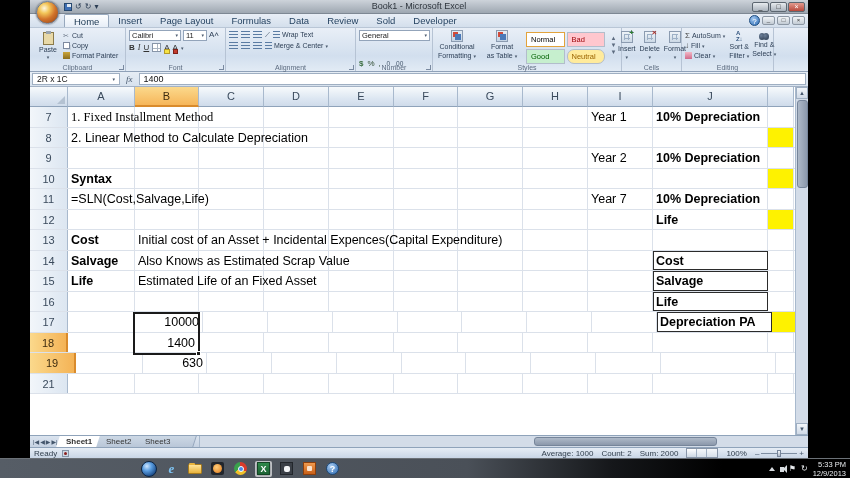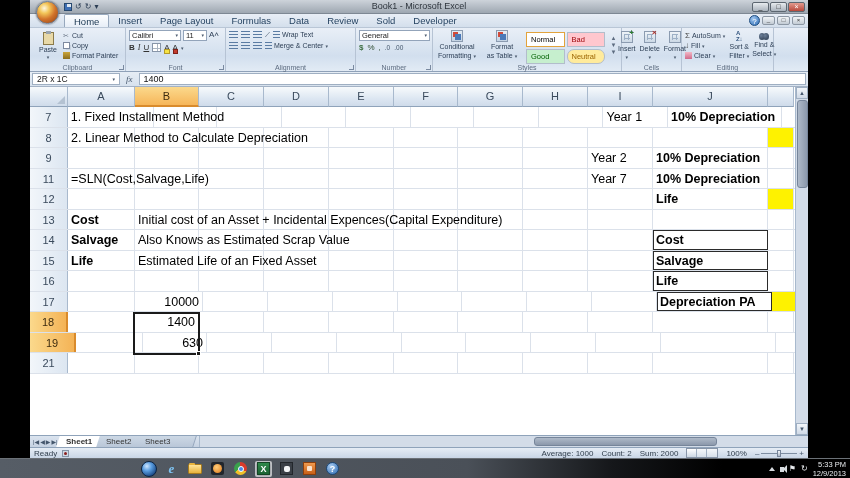--- a/index.html
+++ b/index.html
@@ -76,21 +76,21 @@
   .colA.fill:after { background:#f6e344; border:1px solid #b49a28; }
   .colA.font:after { background:#c33b2d; border:1px solid #7e2018; }
 
   
   .g-align { width:130px; display:flex; flex-direction:column; gap:2px; }
   .alrow { display:flex; gap:3px; align-items:center; }
   .lines { width:9px; height:8px; background:repeating-linear-gradient(#5b7ca3 0 1px, transparent 1px 3px); }
   .lines.short { width:7px; }
 
   
-  .g-number { width:77px; display:flex; flex-direction:column; gap:2px; }
+  .g-number { width:77px; display:flex; flex-direction:column; gap:18px; }
   .numrow { display:flex; gap:4px; align-items:center; font-size:8px; color:#2c4a2e; }
   .numrow .cur { color:#3c6e41; font-weight:bold; }
   .numrow .dec { font-size:6.5px; color:#44566c; }
 
   
   .g-styles { width:189px; display:flex; gap:3px; }
   .stystack { width:42px; display:flex; flex-direction:column; align-items:center; justify-content:center; }
   .cfic { width:12px; height:12px; background:linear-gradient(#e4ecf4,#c5d4e4); border:1px solid #8b9bb0; position:relative; }
   .cfic:before { content:""; position:absolute; left:1px; top:1px; width:5px; height:5px; background:#d04a3a; }
   .cfic:after { content:""; position:absolute; right:1px; bottom:1px; width:6px; height:6px; background:#4a79b8; }
@@ -460,21 +460,21 @@
           <div class="hdrcell" style="width: 64px;">F</div>
           <div class="hdrcell" style="width: 65px;">G</div>
           <div class="hdrcell" style="width: 65px;">H</div>
           <div class="hdrcell" style="width: 65px;">I</div>
           <div class="hdrcell" style="width: 115px;">J</div>
           <div class="hdrcell" style="width: 26px;"></div>
         </div>
       <div id="grid-body" class="gbody">
           <div class="grow">
             <div class="rowhdr" style="width: 38px;">7</div>
-            <div class="cell ovf" style="width: 86px;">1. Fixed Installment Method</div>
+            <div class="cell ovf" style="width: 67px; font-family: Liberation Serif, serif;">1. Fixed Installment Method</div>
             <div class="cell" style="width: 64px;"></div>
             <div class="cell" style="width: 65px;"></div>
             <div class="cell" style="width: 65px;"></div>
             <div class="cell" style="width: 65px;"></div>
             <div class="cell" style="width: 64px;"></div>
             <div class="cell" style="width: 65px;"></div>
             <div class="cell" style="width: 65px;"></div>
             <div class="cell ovf" style="width: 65px;">Year 1</div>
             <div class="cell ovf bold" style="width: 115px;">10% Depreciation</div>
             <div class="cell" style="width: 26px;"></div>
@@ -499,20 +499,34 @@
             <div class="cell" style="width: 64px;"></div>
             <div class="cell" style="width: 65px;"></div>
             <div class="cell" style="width: 65px;"></div>
             <div class="cell" style="width: 65px;"></div>
             <div class="cell" style="width: 64px;"></div>
             <div class="cell" style="width: 65px;"></div>
             <div class="cell" style="width: 65px;"></div>
             <div class="cell ovf" style="width: 65px;">Year 2</div>
             <div class="cell ovf bold" style="width: 115px;">10% Depreciation</div>
             <div class="cell" style="width: 26px;"></div>
+          </div>
+          <div class="grow">
+            <div class="rowhdr" style="width: 38px;">10</div>
+            <div class="cell ovf bold" style="width: 67px;">Syntax</div>
+            <div class="cell" style="width: 64px;"></div>
+            <div class="cell" style="width: 65px;"></div>
+            <div class="cell" style="width: 65px;"></div>
+            <div class="cell" style="width: 65px;"></div>
+            <div class="cell" style="width: 64px;"></div>
+            <div class="cell" style="width: 65px;"></div>
+            <div class="cell" style="width: 65px;"></div>
+            <div class="cell" style="width: 65px;"></div>
+            <div class="cell" style="width: 115px;"></div>
+            <div class="cell yellow" style="width: 26px;"></div>
           </div>
           <div class="grow">
             <div class="rowhdr" style="width: 38px;">11</div>
             <div class="cell ovf" style="width: 67px;">=SLN(Cost,Salvage,Life)</div>
             <div class="cell" style="width: 64px;"></div>
             <div class="cell" style="width: 65px;"></div>
             <div class="cell" style="width: 65px;"></div>
             <div class="cell" style="width: 65px;"></div>
             <div class="cell" style="width: 64px;"></div>
             <div class="cell" style="width: 65px;"></div>

